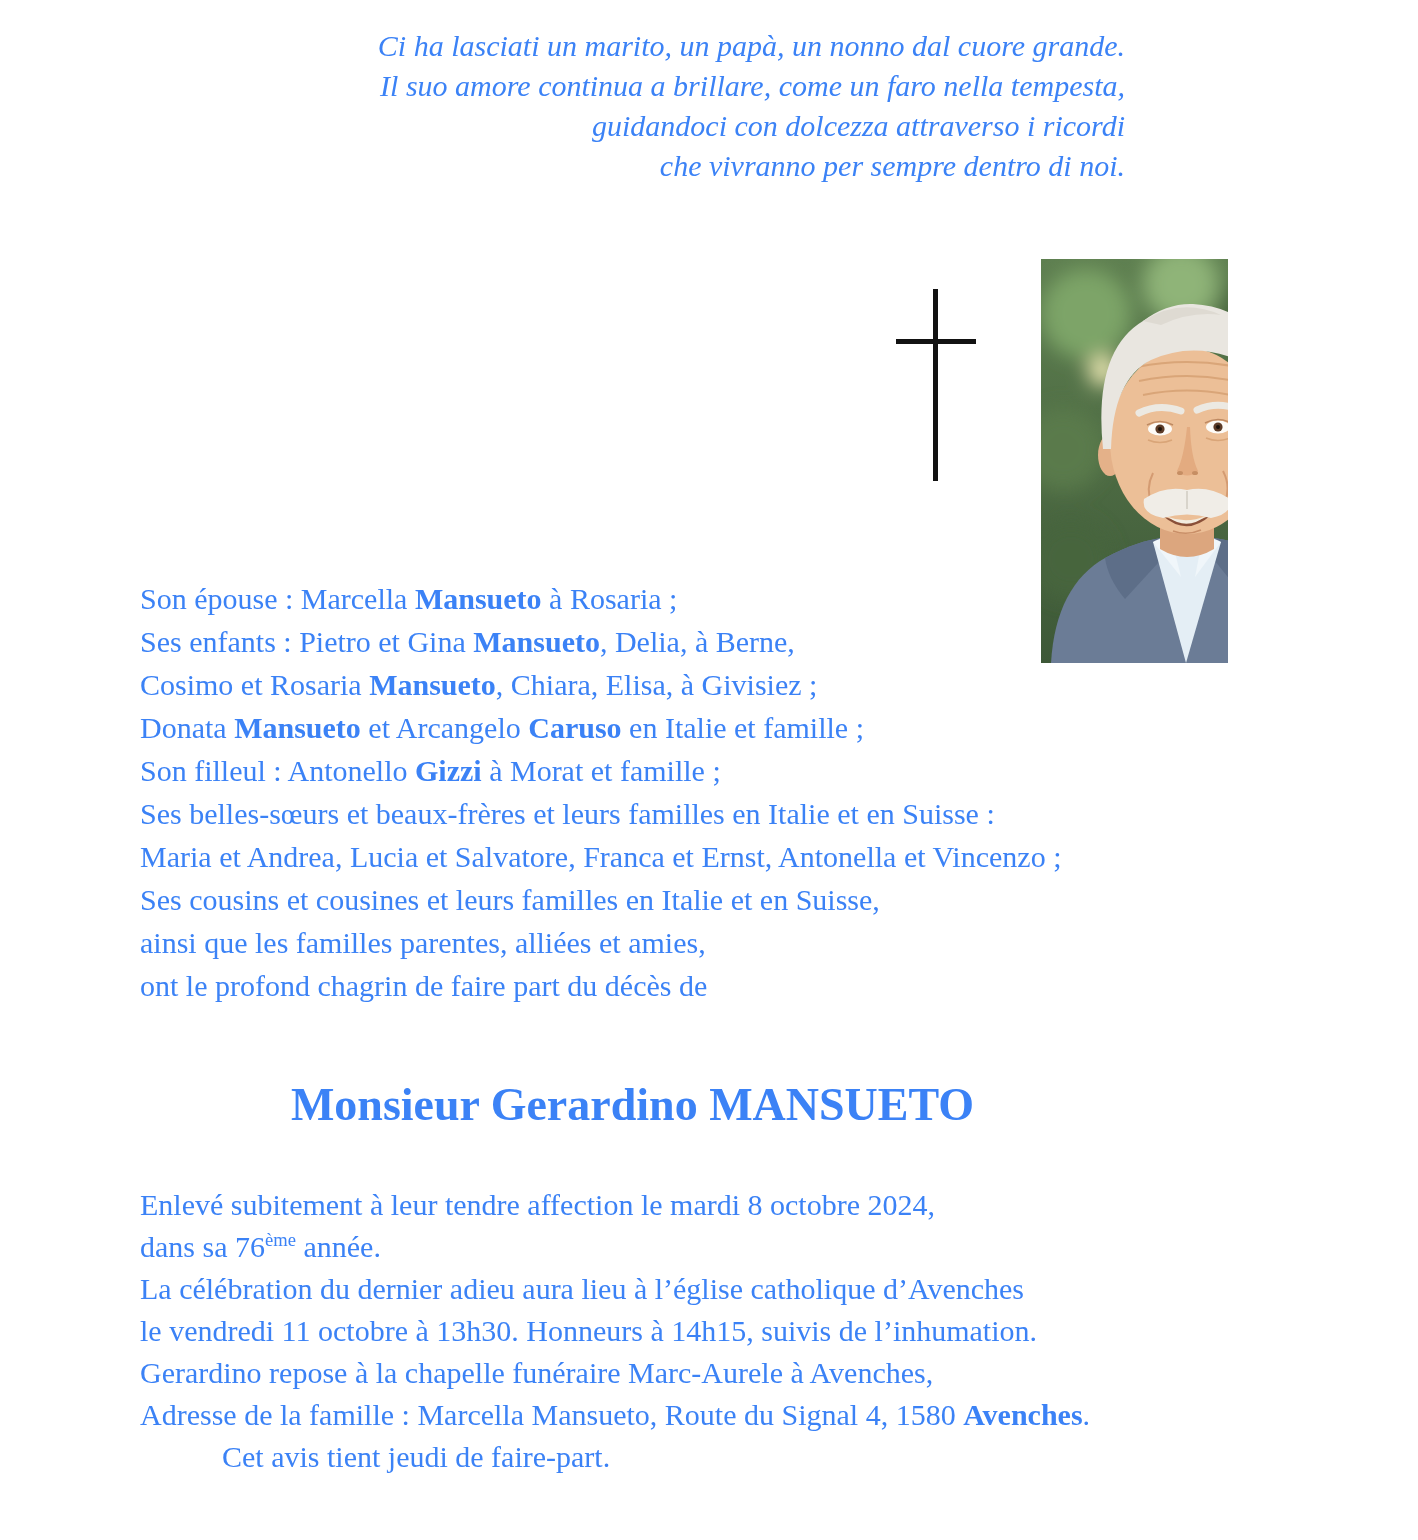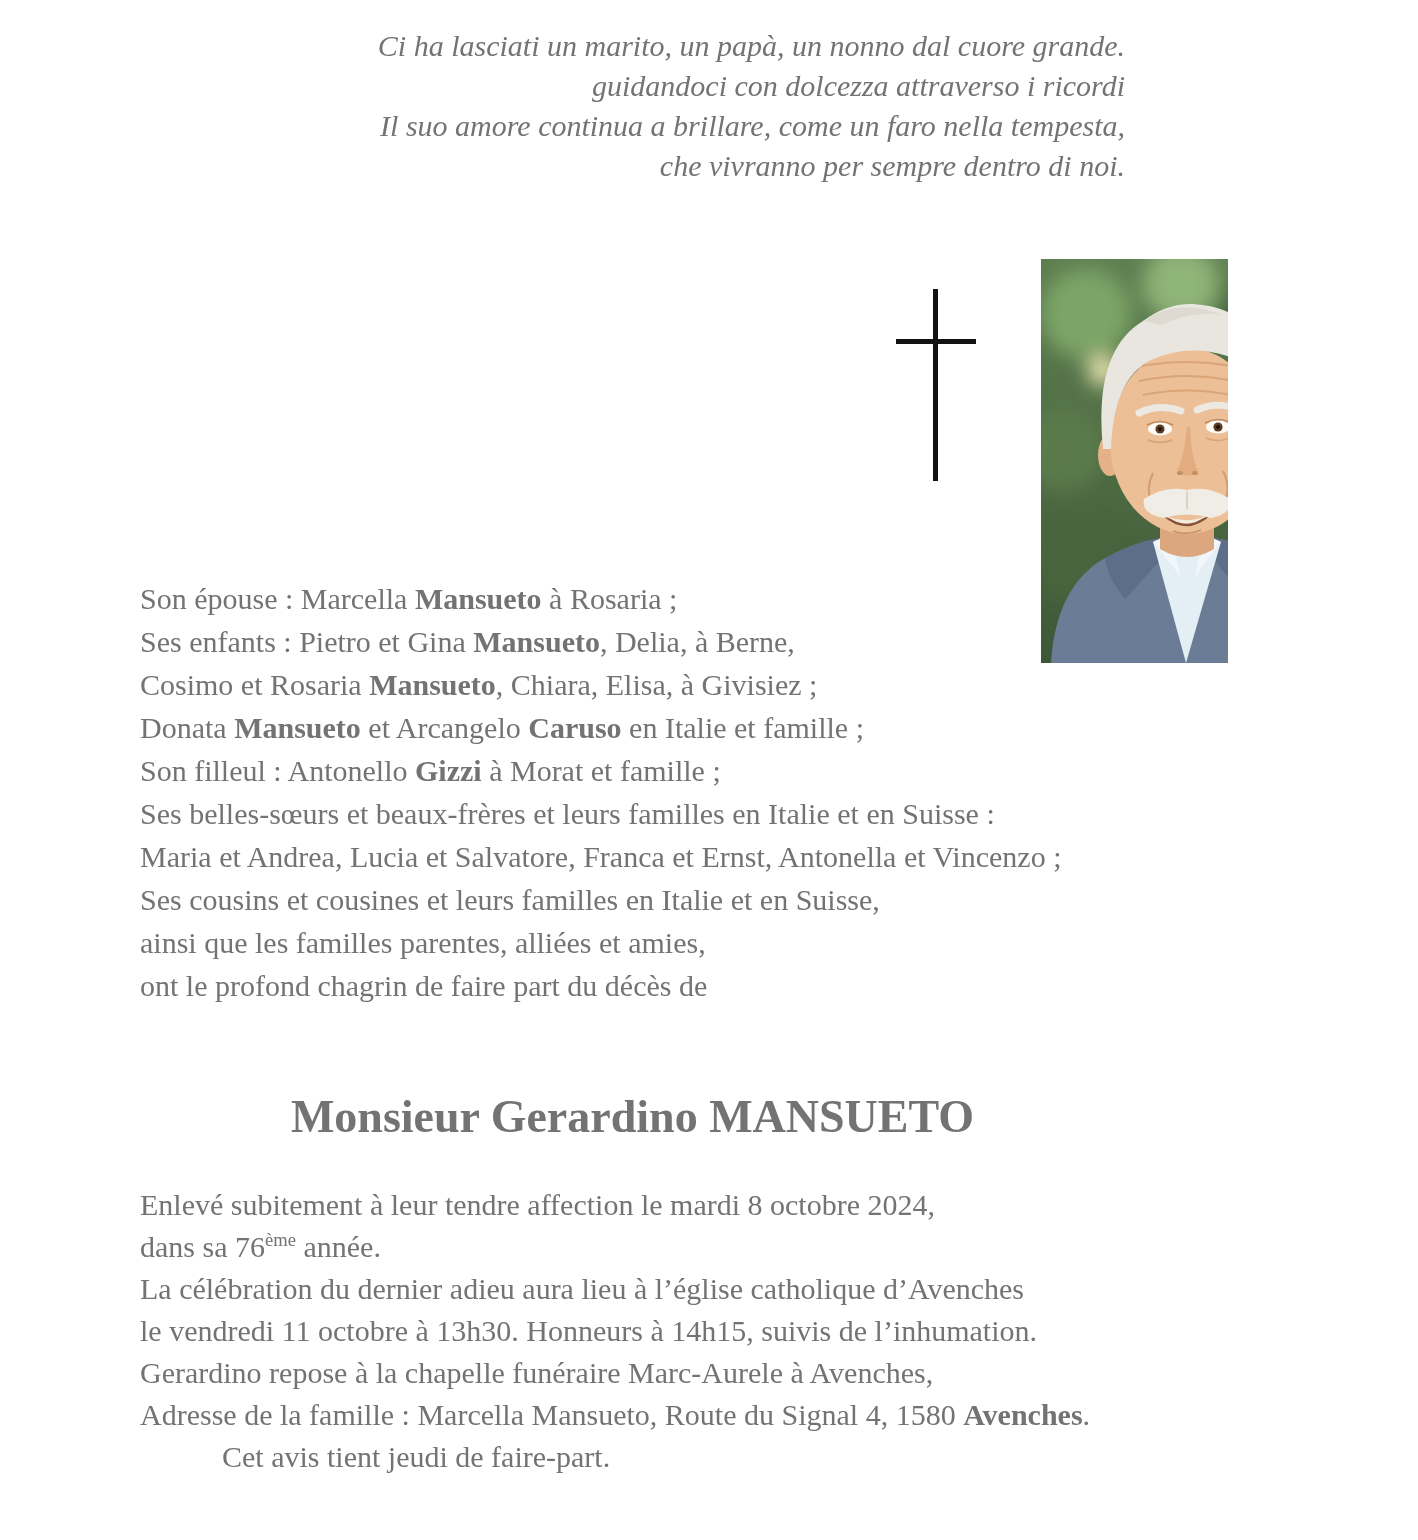--- a/index.html
+++ b/index.html
@@ -5,21 +5,21 @@
   html, body {
     margin: 0;
     padding: 0;
     background: #ffffff;
   }
   .page {
     position: relative;
     width: 1228px;
     height: 1540px;
     background: #ffffff;
-    color: #737373;
+    color: #3b82f6;
     font-family: "Liberation Serif", "DejaVu Serif", serif;
     overflow: hidden;
   }
 
   
   .epigraph {
     position: absolute;
     top: 26px;
     right: 103px;
     text-align: right;
@@ -73,21 +73,21 @@
     line-height: 43px;
     white-space: nowrap;
   }
 
   
   .title {
     position: absolute;
     left: 140px;
     right: 103px;
     top: 1082px;
-    margin: 12px;
+    margin: 0;
     text-align: center;
     font-size: 46px;
     line-height: 1;
     font-weight: bold;
     white-space: nowrap;
   }
 
   
   .details {
     position: absolute;
@@ -109,22 +109,22 @@
   }
   b { font-weight: bold; }
 </style>
 </head>
 <body>
 
 <div class="page">
 
   <div class="epigraph">
       <div>Ci ha lasciati un marito, un papà, un nonno dal cuore grande.</div>
+      <div>Il suo amore continua a brillare, come un faro nella tempesta,</div>
       <div>guidandoci con dolcezza attraverso i ricordi</div>
-      <div>Il suo amore continua a brillare, come un faro nella tempesta,</div>
       <div>che vivranno per sempre dentro di noi.</div>
     </div>
 
   <div class="cross">
     <div class="v"></div>
     <div class="h"></div>
   </div>
 
   <div class="photo">
     <svg width="287" height="404" viewBox="0 0 287 404" xmlns="http://www.w3.org/2000/svg">

